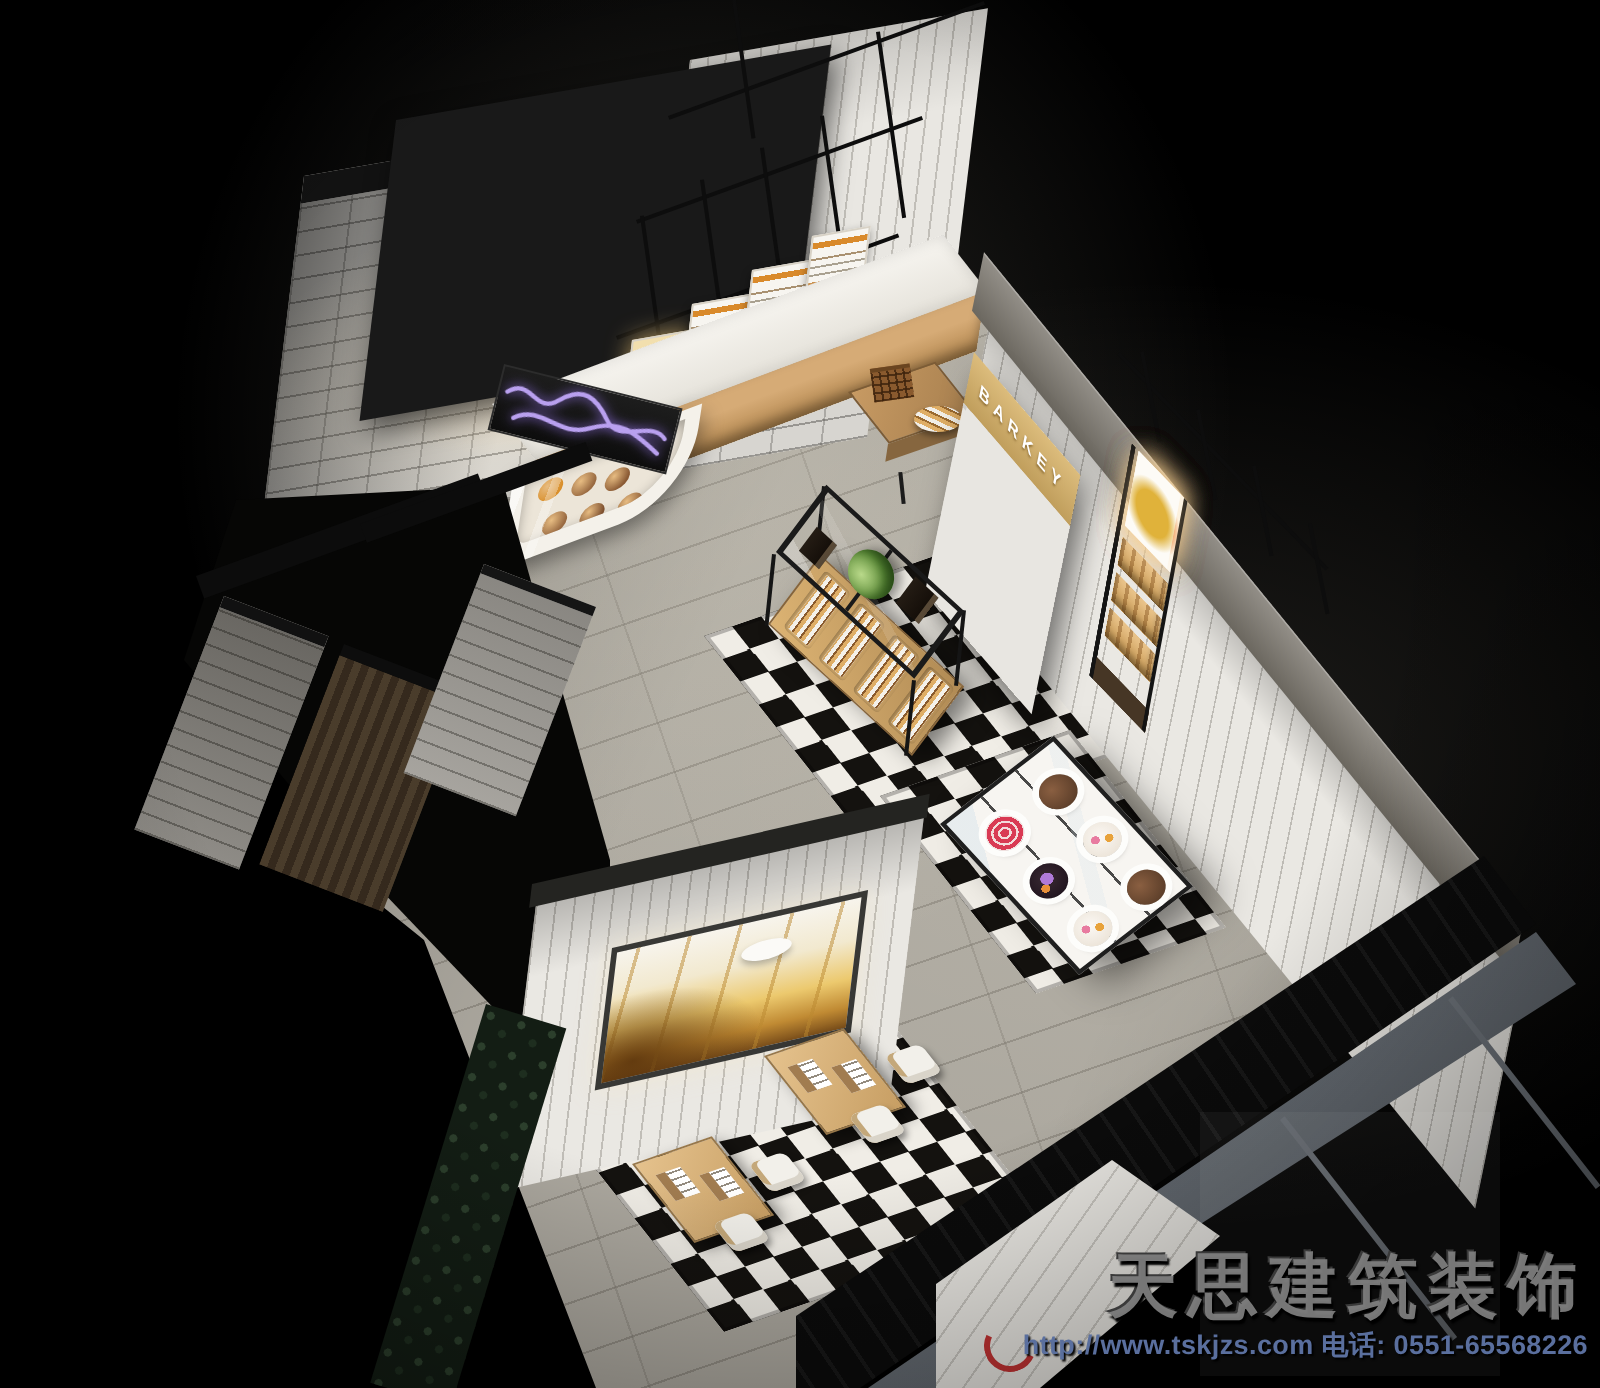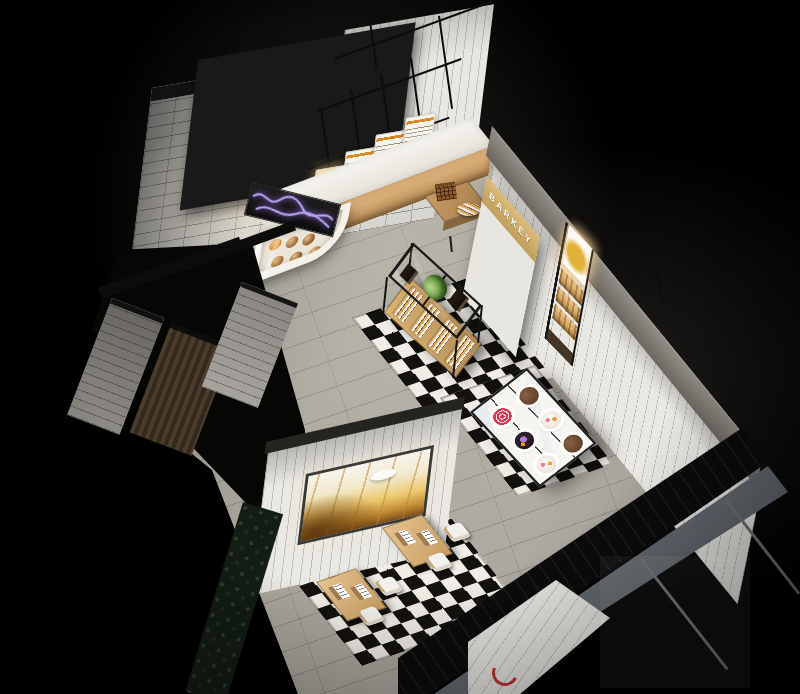--- a/index.html
+++ b/index.html
@@ -448,14 +448,16 @@
 
   <div class="sf-band"></div>
   <div class="sf-rail"></div>
   <div class="sf-brace" style="left:640px;top:560px;height:140px;"></div>
   <div class="sf-brace" style="left:724px;top:500px;height:120px;"></div>
   <div class="sf-sill"></div>
   <div class="sf-redmark"></div>
 
   <div class="vignette"></div>
   <div class="wm-box"></div>
+  <div class="wm-company">天思建筑装饰</div>
+  <div class="wm-contact">http://www.tskjzs.com 电话: 0551-65568226</div>
 
 </div>
 
 </body></html>

